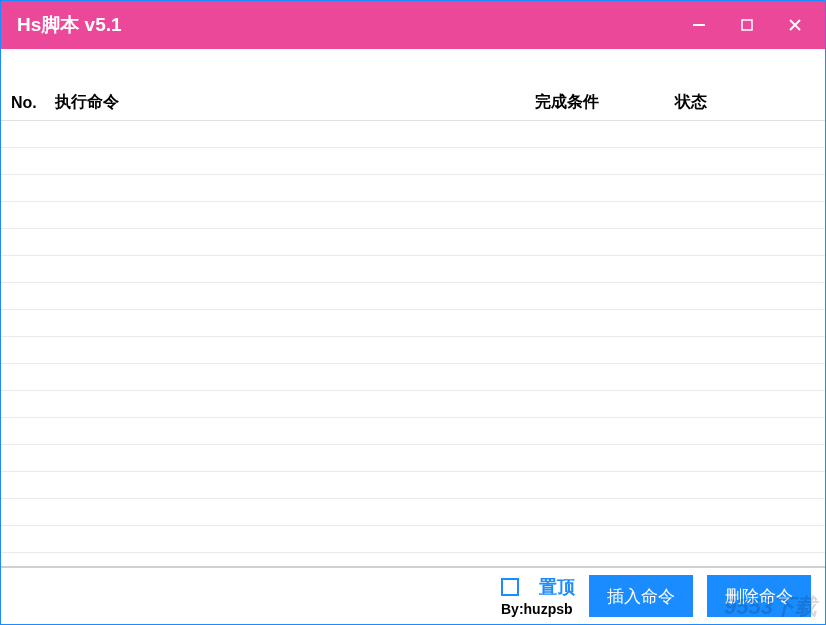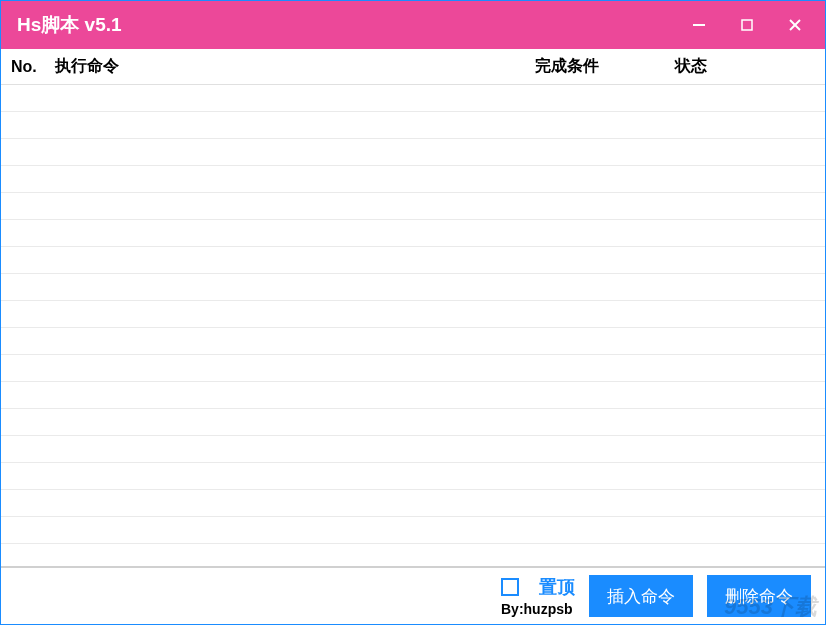--- a/index.html
+++ b/index.html
@@ -62,20 +62,21 @@
     .win-btn svg {
       width: 14px;
       height: 14px;
     }
     
     .content {
       flex: 1;
       display: flex;
       flex-direction: column;
       overflow: hidden;
+      margin-top: 36px;
     }
     
     .table-header {
       height: 36px;
       display: flex;
       align-items: center;
       border-bottom: 1px solid #e0e0e0;
       font-size: 16px;
       font-weight: bold;
       font-family: "SimSun", "宋体", sans-serif;

